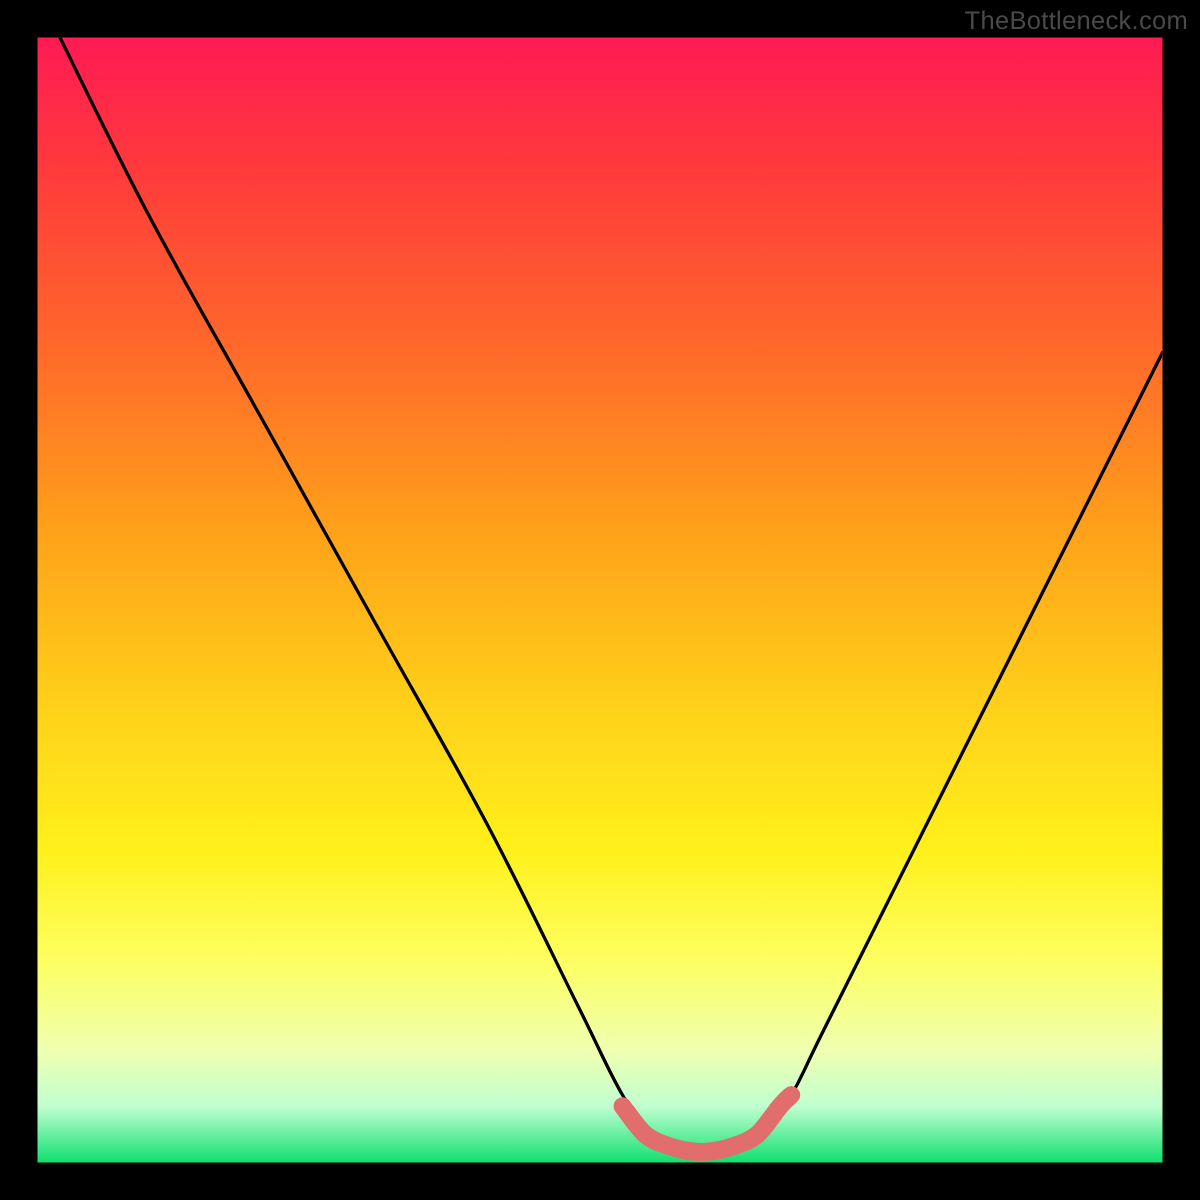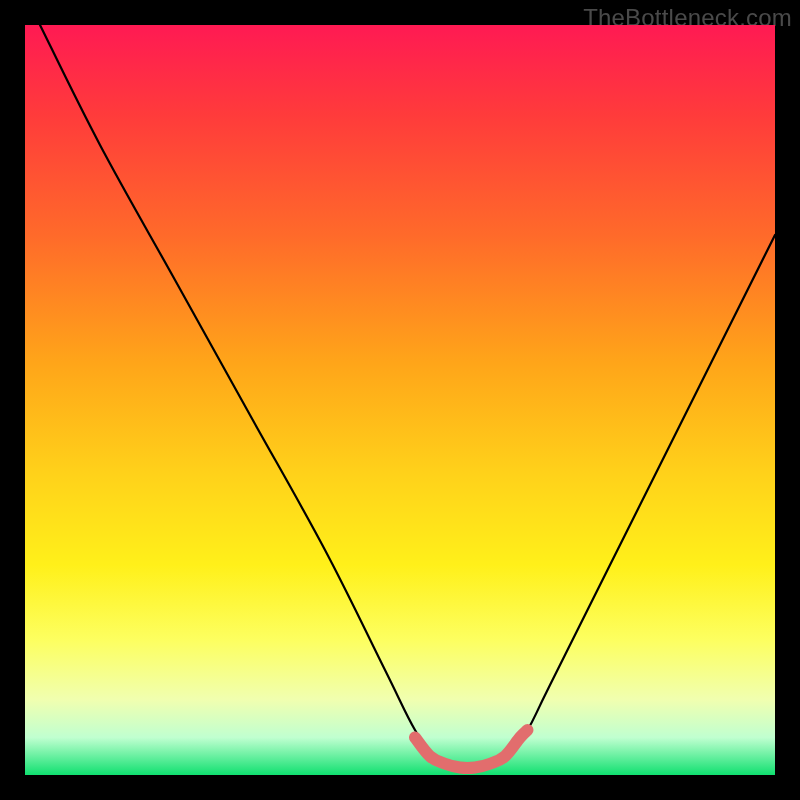--- a/index.html
+++ b/index.html
@@ -28,21 +28,21 @@
       #f0ffb0 90%,
       #c0ffd0 95%,
       #10e070 100%
     );
   }
   .watermark {
     position: absolute;
     top: 4px;
     right: 8px;
     color: #4a4a4a;
-    font-size: 24px;
+    font-size: 17px;
     font-weight: 400;
     letter-spacing: 0.2px;
   }
 </style>
 </head>
 <body>
 
 <div class="watermark">TheBottleneck.com</div>
 
 <div class="chart-frame">

